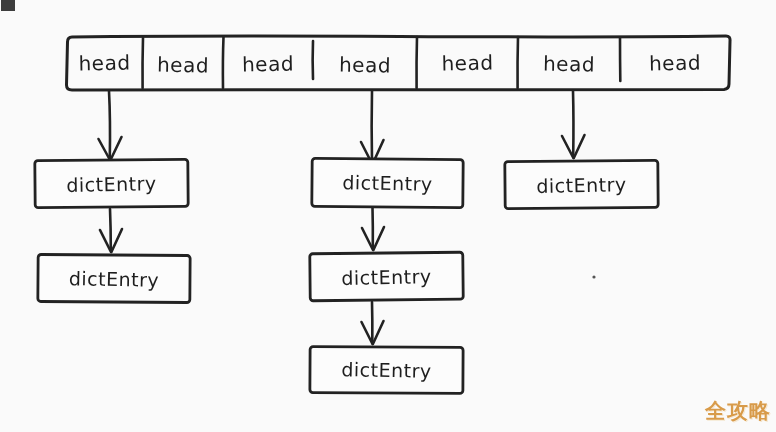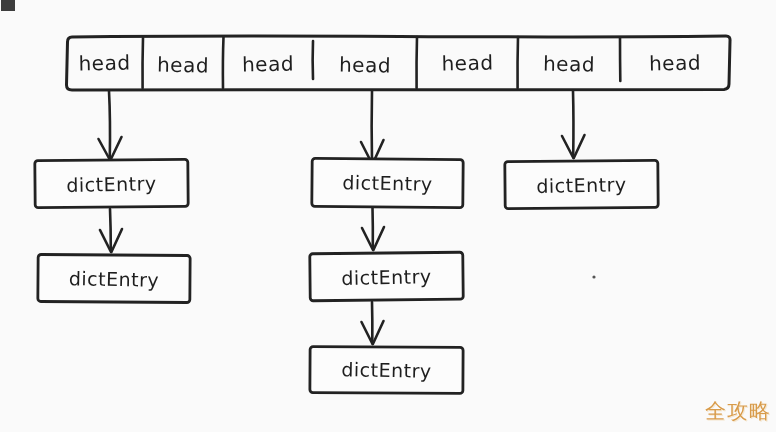--- a/index.html
+++ b/index.html
@@ -15,21 +15,21 @@
   }
   .head-label{font-size:20px;font-weight:500;letter-spacing:0.5px;}
   .entry-label{font-size:19px;font-weight:500;letter-spacing:0.5px;}
   .r-l{transform:rotate(-1.2deg);}
   .r-r{transform:rotate(1.1deg);}
   #corner-mark{
     position:absolute;left:1px;top:0;width:14px;height:11px;background:#3d3d3d;z-index:3;
   }
   #watermark{
     position:absolute;right:5px;bottom:7px;z-index:3;
-    font-size:21px;font-weight:normal;letter-spacing:1px;color:#d89b4a;
+    font-size:21px;font-weight:bold;letter-spacing:1px;color:#d89b4a;
     text-shadow:0 0 2px #ffffff,1px 1px 0 #f3e3c8;
   }
 </style>
 </head>
 <body>
 
 <div id="canvas">
 
   <svg id="strokes" width="776" height="432" viewBox="0 0 776 432">
     <g stroke="#222222" stroke-width="3" fill="none" stroke-linecap="round" stroke-linejoin="round">

